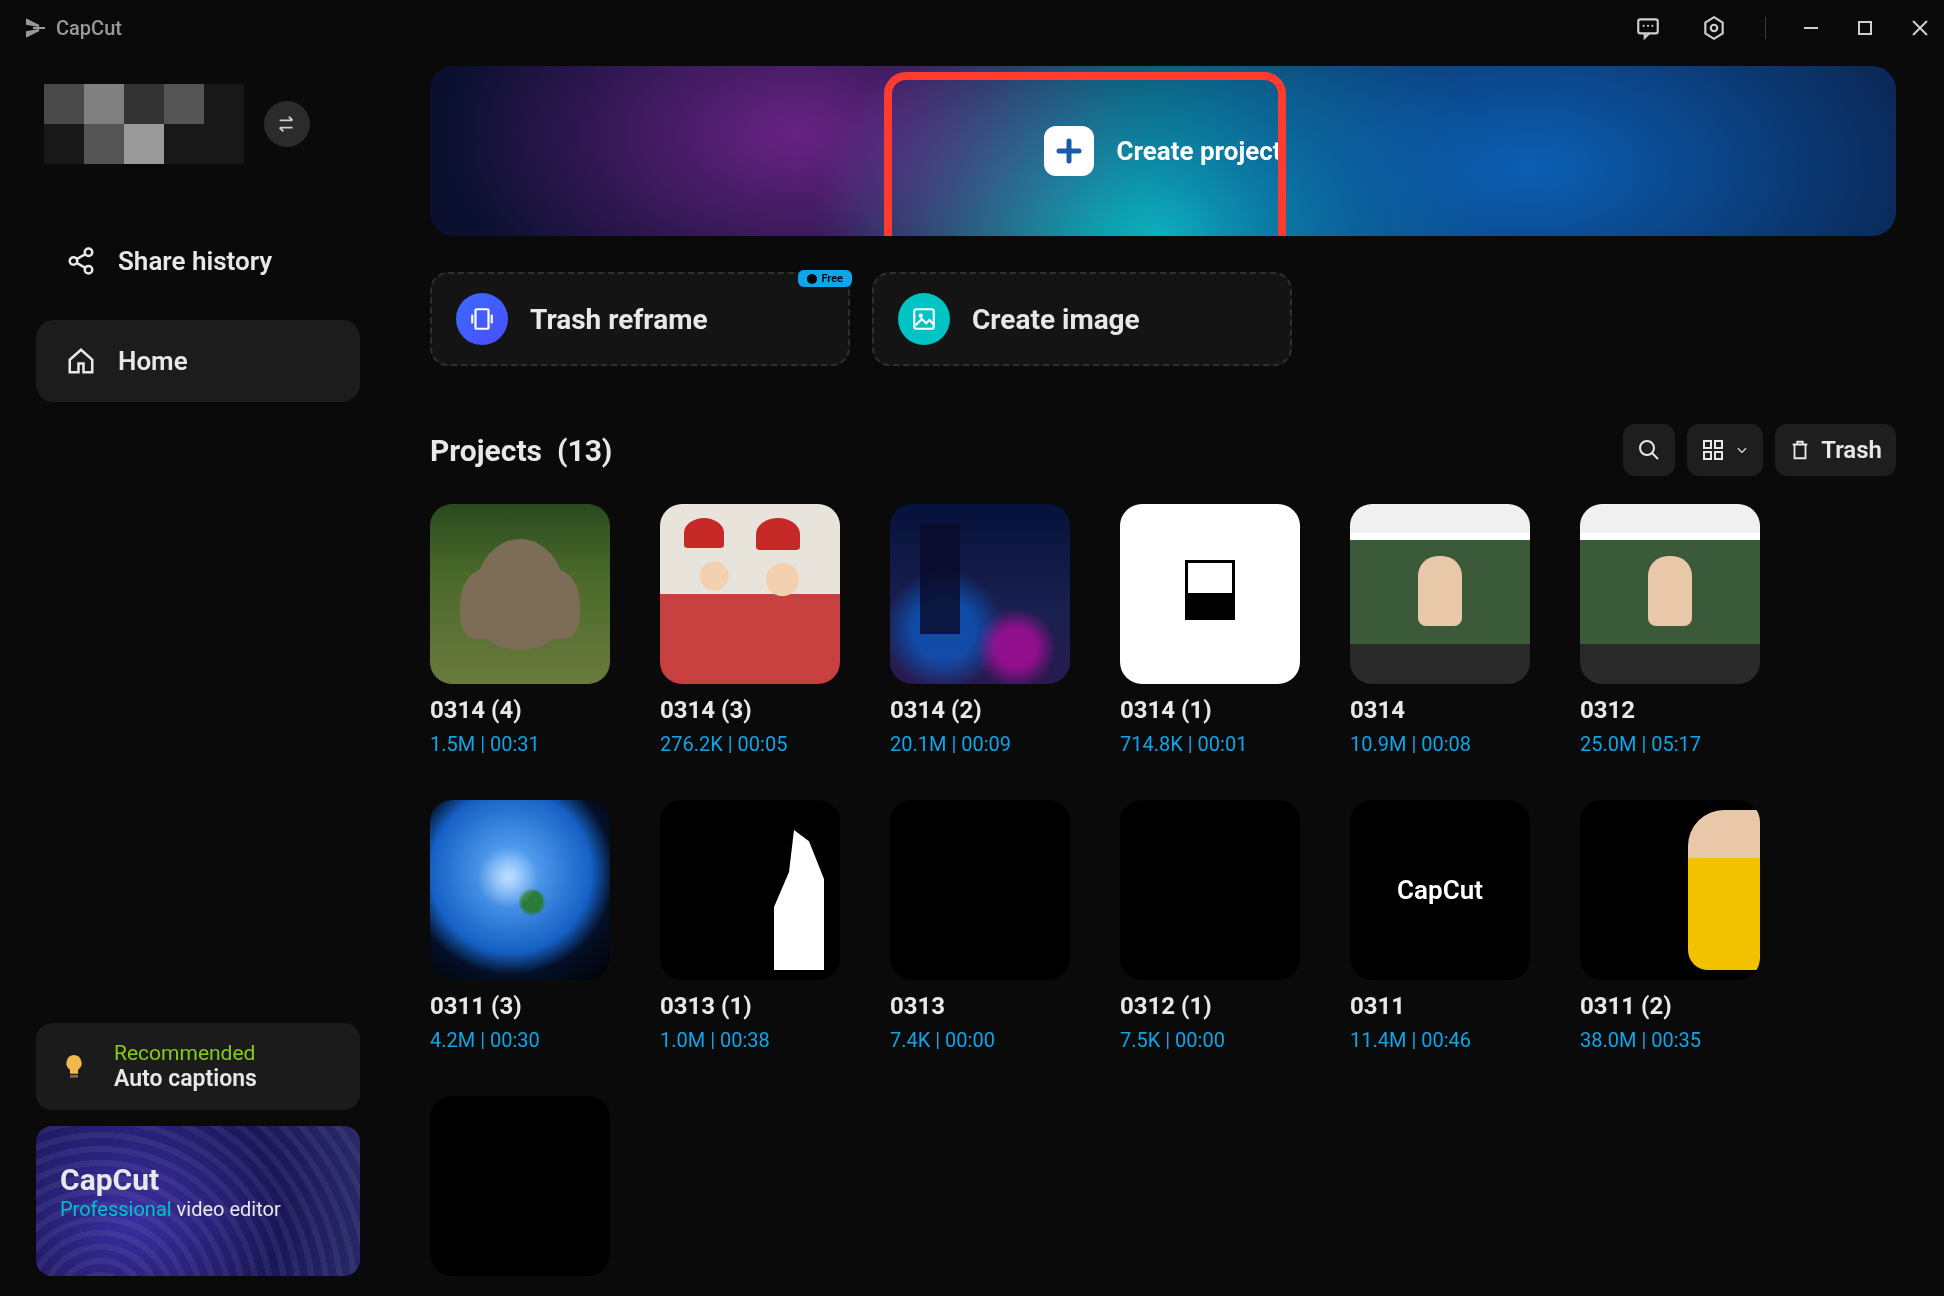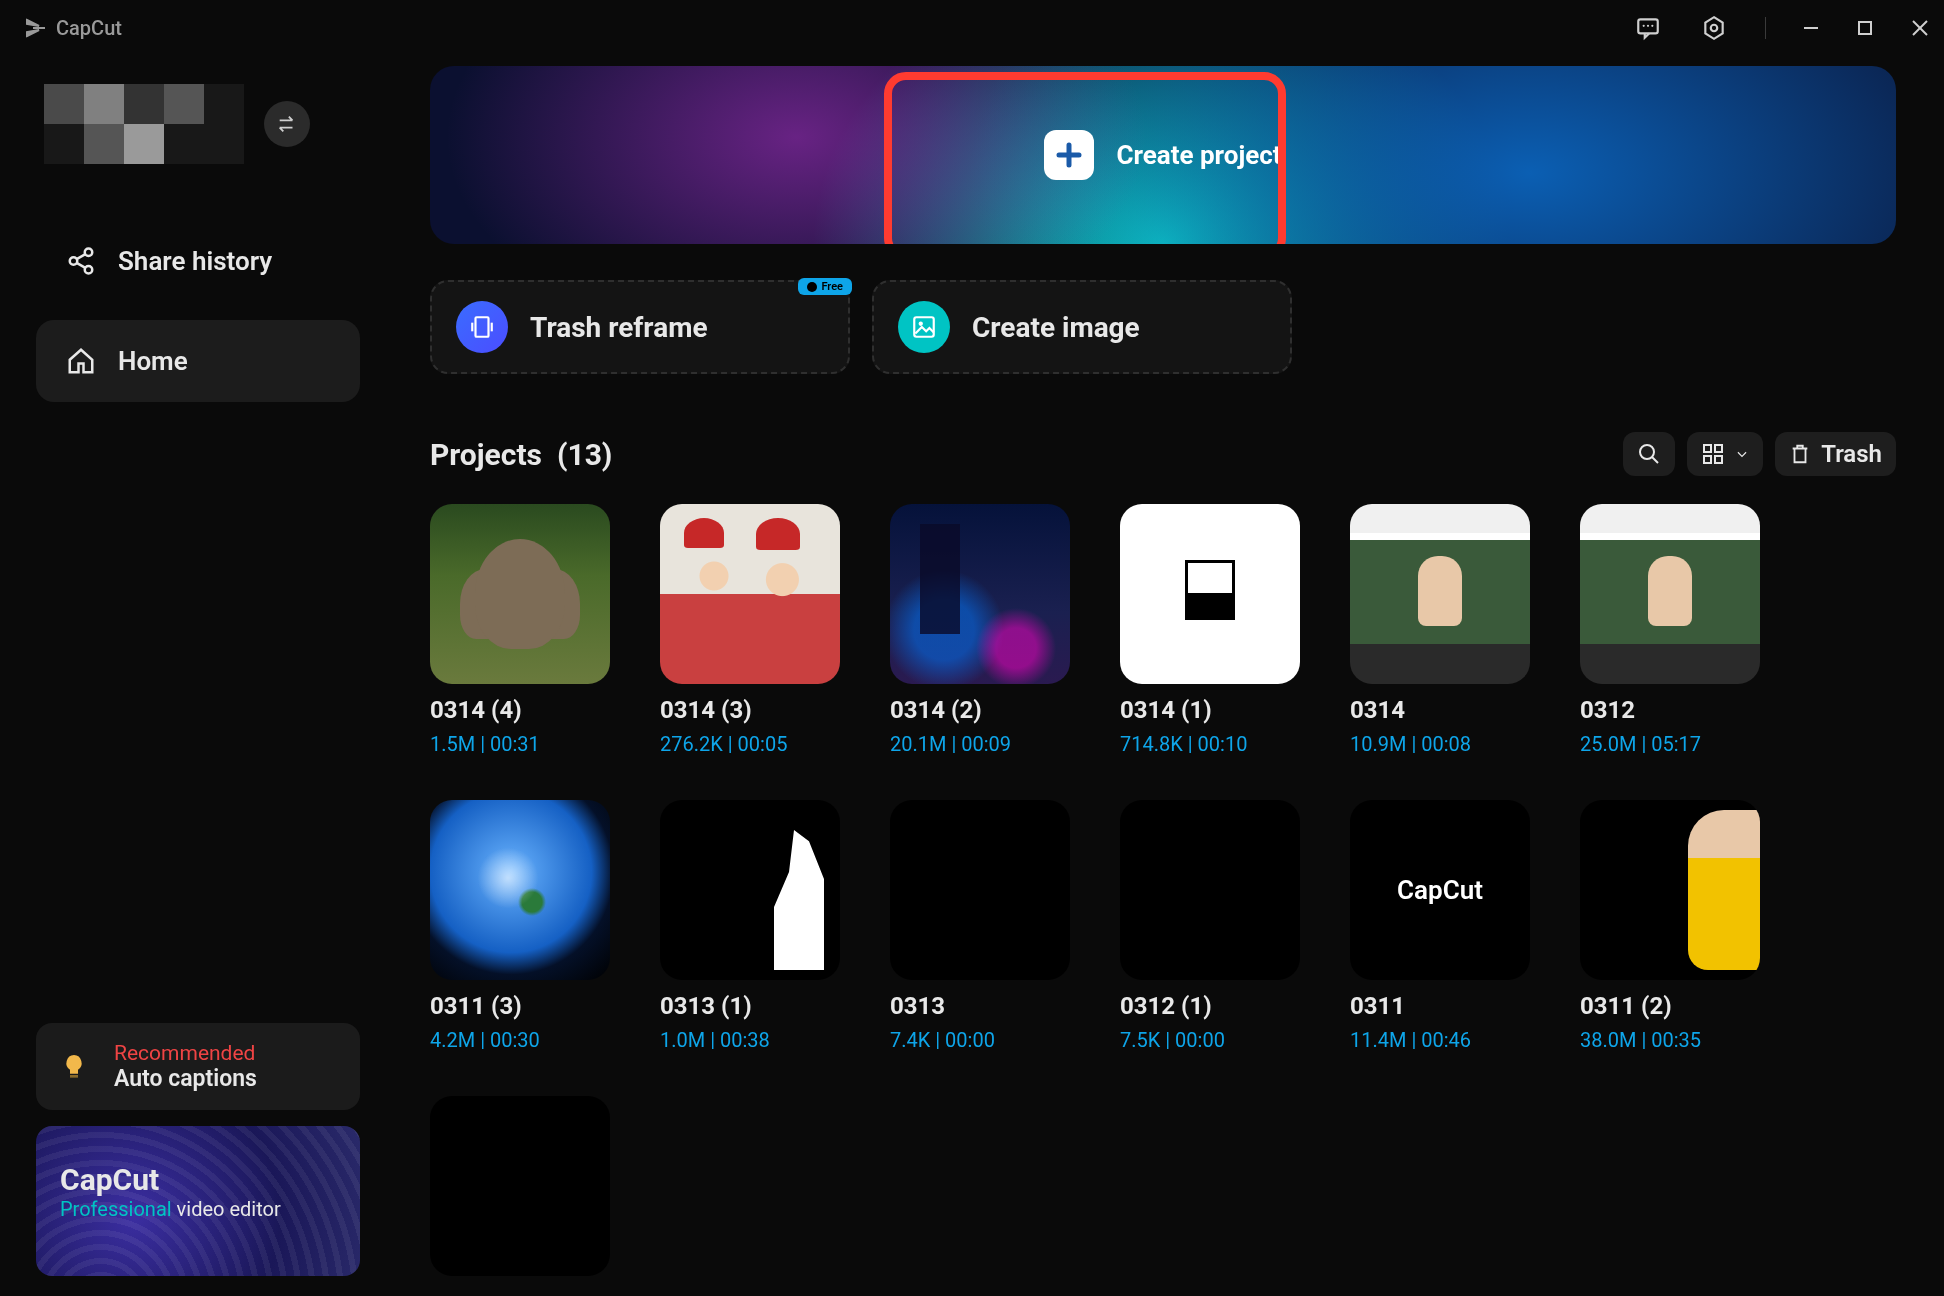--- a/index.html
+++ b/index.html
@@ -72,21 +72,21 @@
 
   .sidebar-bottom { margin-top:auto; display:flex; flex-direction:column; gap:16px;}
   .rec-card {
     background:#1b1b1b;
     border-radius:16px;
     padding:18px 22px;
     display:flex; gap:20px; align-items:center;
   }
   .rec-bulb { width:36px; display:flex;}
   .rec-text { display:flex; flex-direction:column;}
-  .rec-text .t1 { color:#ef4444; font-size:21px;}
+  .rec-text .t1 { color:#84cc16; font-size:21px;}
   .rec-text .t2 { color:#e8e8e8; font-size:23px; font-weight:600;}
 
   .promo-card {
     border-radius:16px;
     height:150px;
     background: radial-gradient(circle at 30% 60%, #3b2ea1 0%, #1a1758 60%, #2a2a6a 100%);
     padding: 36px 24px 18px 24px;
     position:relative;
     overflow:hidden;
   }
@@ -160,21 +160,21 @@
   }
   .free-badge::before{content:"";width:10px;height:10px;border-radius:50%;background:#000;}
 
   .proj-header{
     margin-top: 58px;
     display:flex; align-items:center;
   }
   .proj-title{ font-size:30px; font-weight:700;}
   .proj-tools{ margin-left:auto; display:flex; gap:12px;}
   .tool-btn{
-    height:44px; min-width:52px;
+    height:52px; min-width:52px;
     background:#1e1e1e; border-radius:12px;
     display:flex; align-items:center; justify-content:center; gap:10px;
     padding: 0 14px; font-size:24px; font-weight:600;
   }
 
   .grid {
     margin-top: 28px;
     display:grid;
     grid-template-columns: repeat(6, 180px);
     column-gap: 50px;
@@ -440,21 +440,21 @@
         <div class="pmeta">276.2K | 00:05</div>
       </div>
       <div class="proj">
         <div class="thumb street"></div>
         <div class="pname">0314 (2)</div>
         <div class="pmeta">20.1M | 00:09</div>
       </div>
       <div class="proj">
         <div class="thumb catframe"></div>
         <div class="pname">0314 (1)</div>
-        <div class="pmeta">714.8K | 00:10</div>
+        <div class="pmeta">714.8K | 00:01</div>
       </div>
       <div class="proj">
         <div class="thumb editor"></div>
         <div class="pname">0314</div>
         <div class="pmeta">10.9M | 00:08</div>
       </div>
       <div class="proj">
         <div class="thumb editor"></div>
         <div class="pname">0312</div>
         <div class="pmeta">25.0M | 05:17</div>

